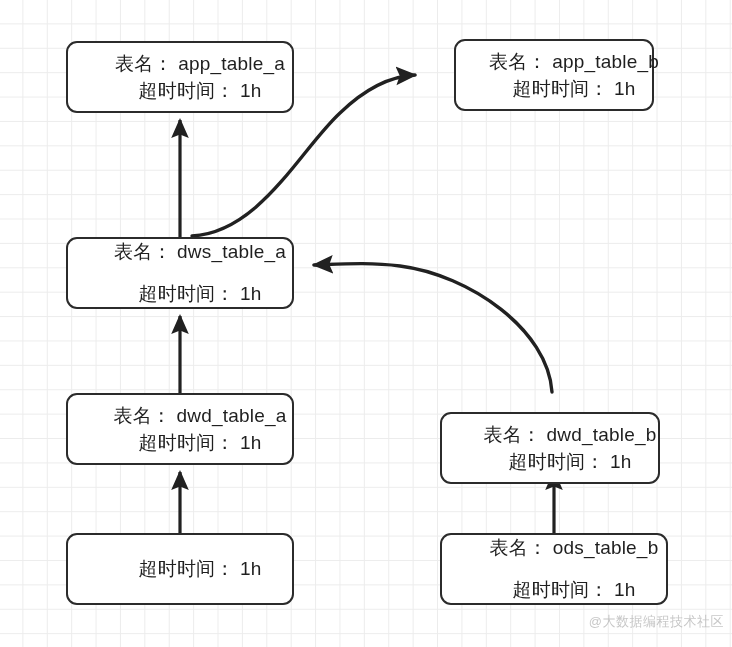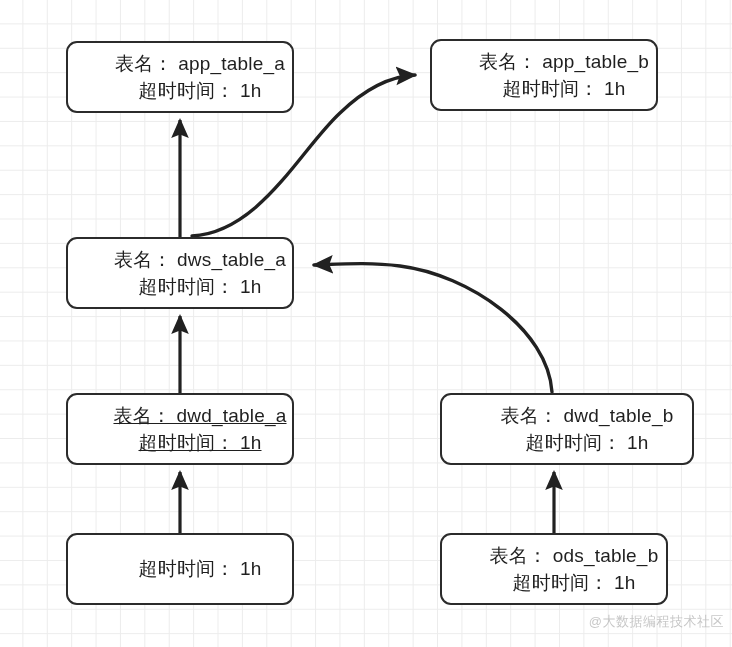--- a/index.html
+++ b/index.html
@@ -44,26 +44,26 @@
   }
   .node .line {
     white-space: nowrap;
     font-size: 19px;
     letter-spacing: 0.2px;
   }
   .node .line-1 { margin-bottom: 1px; }
 
   
   #node-app-a  { left: 66px;  top: 41px;  width: 228px; height: 72px; }
-  #node-app-b  { left: 430px; top: 39px;  width: 228px; height: 72px; }
-  #node-dws-a  { left: 66px;  top: 237px; width: 228px; height: 72px; }
-  #node-dwd-a  { left: 66px;  top: 393px; width: 228px; height: 72px; text-decoration: underline; }
-  #node-dwd-b  { left: 440px; top: 393px; width: 254px; height: 72px; }
+  #node-app-b  { left: 454px; top: 39px;  width: 200px; height: 72px; }
+  #node-dws-a  { left: 66px;  top: 237px; width: 228px; height: 72px; justify-content: space-between; }
+  #node-dwd-a  { left: 66px;  top: 393px; width: 228px; height: 72px; }
+  #node-dwd-b  { left: 440px; top: 412px; width: 220px; height: 72px; }
   #node-ods-a  { left: 66px;  top: 533px; width: 228px; height: 72px; }
-  #node-ods-b  { left: 440px; top: 533px; width: 228px; height: 72px; }
+  #node-ods-b  { left: 440px; top: 533px; width: 228px; height: 72px; justify-content: space-between; }
 
   #watermark {
     position: absolute;
     right: 8px;
     bottom: 16px;
     font-size: 13px;
     color: #9a9a9a;
     opacity: 0.55;
     white-space: nowrap;
     transform: scaleY(1.05);

